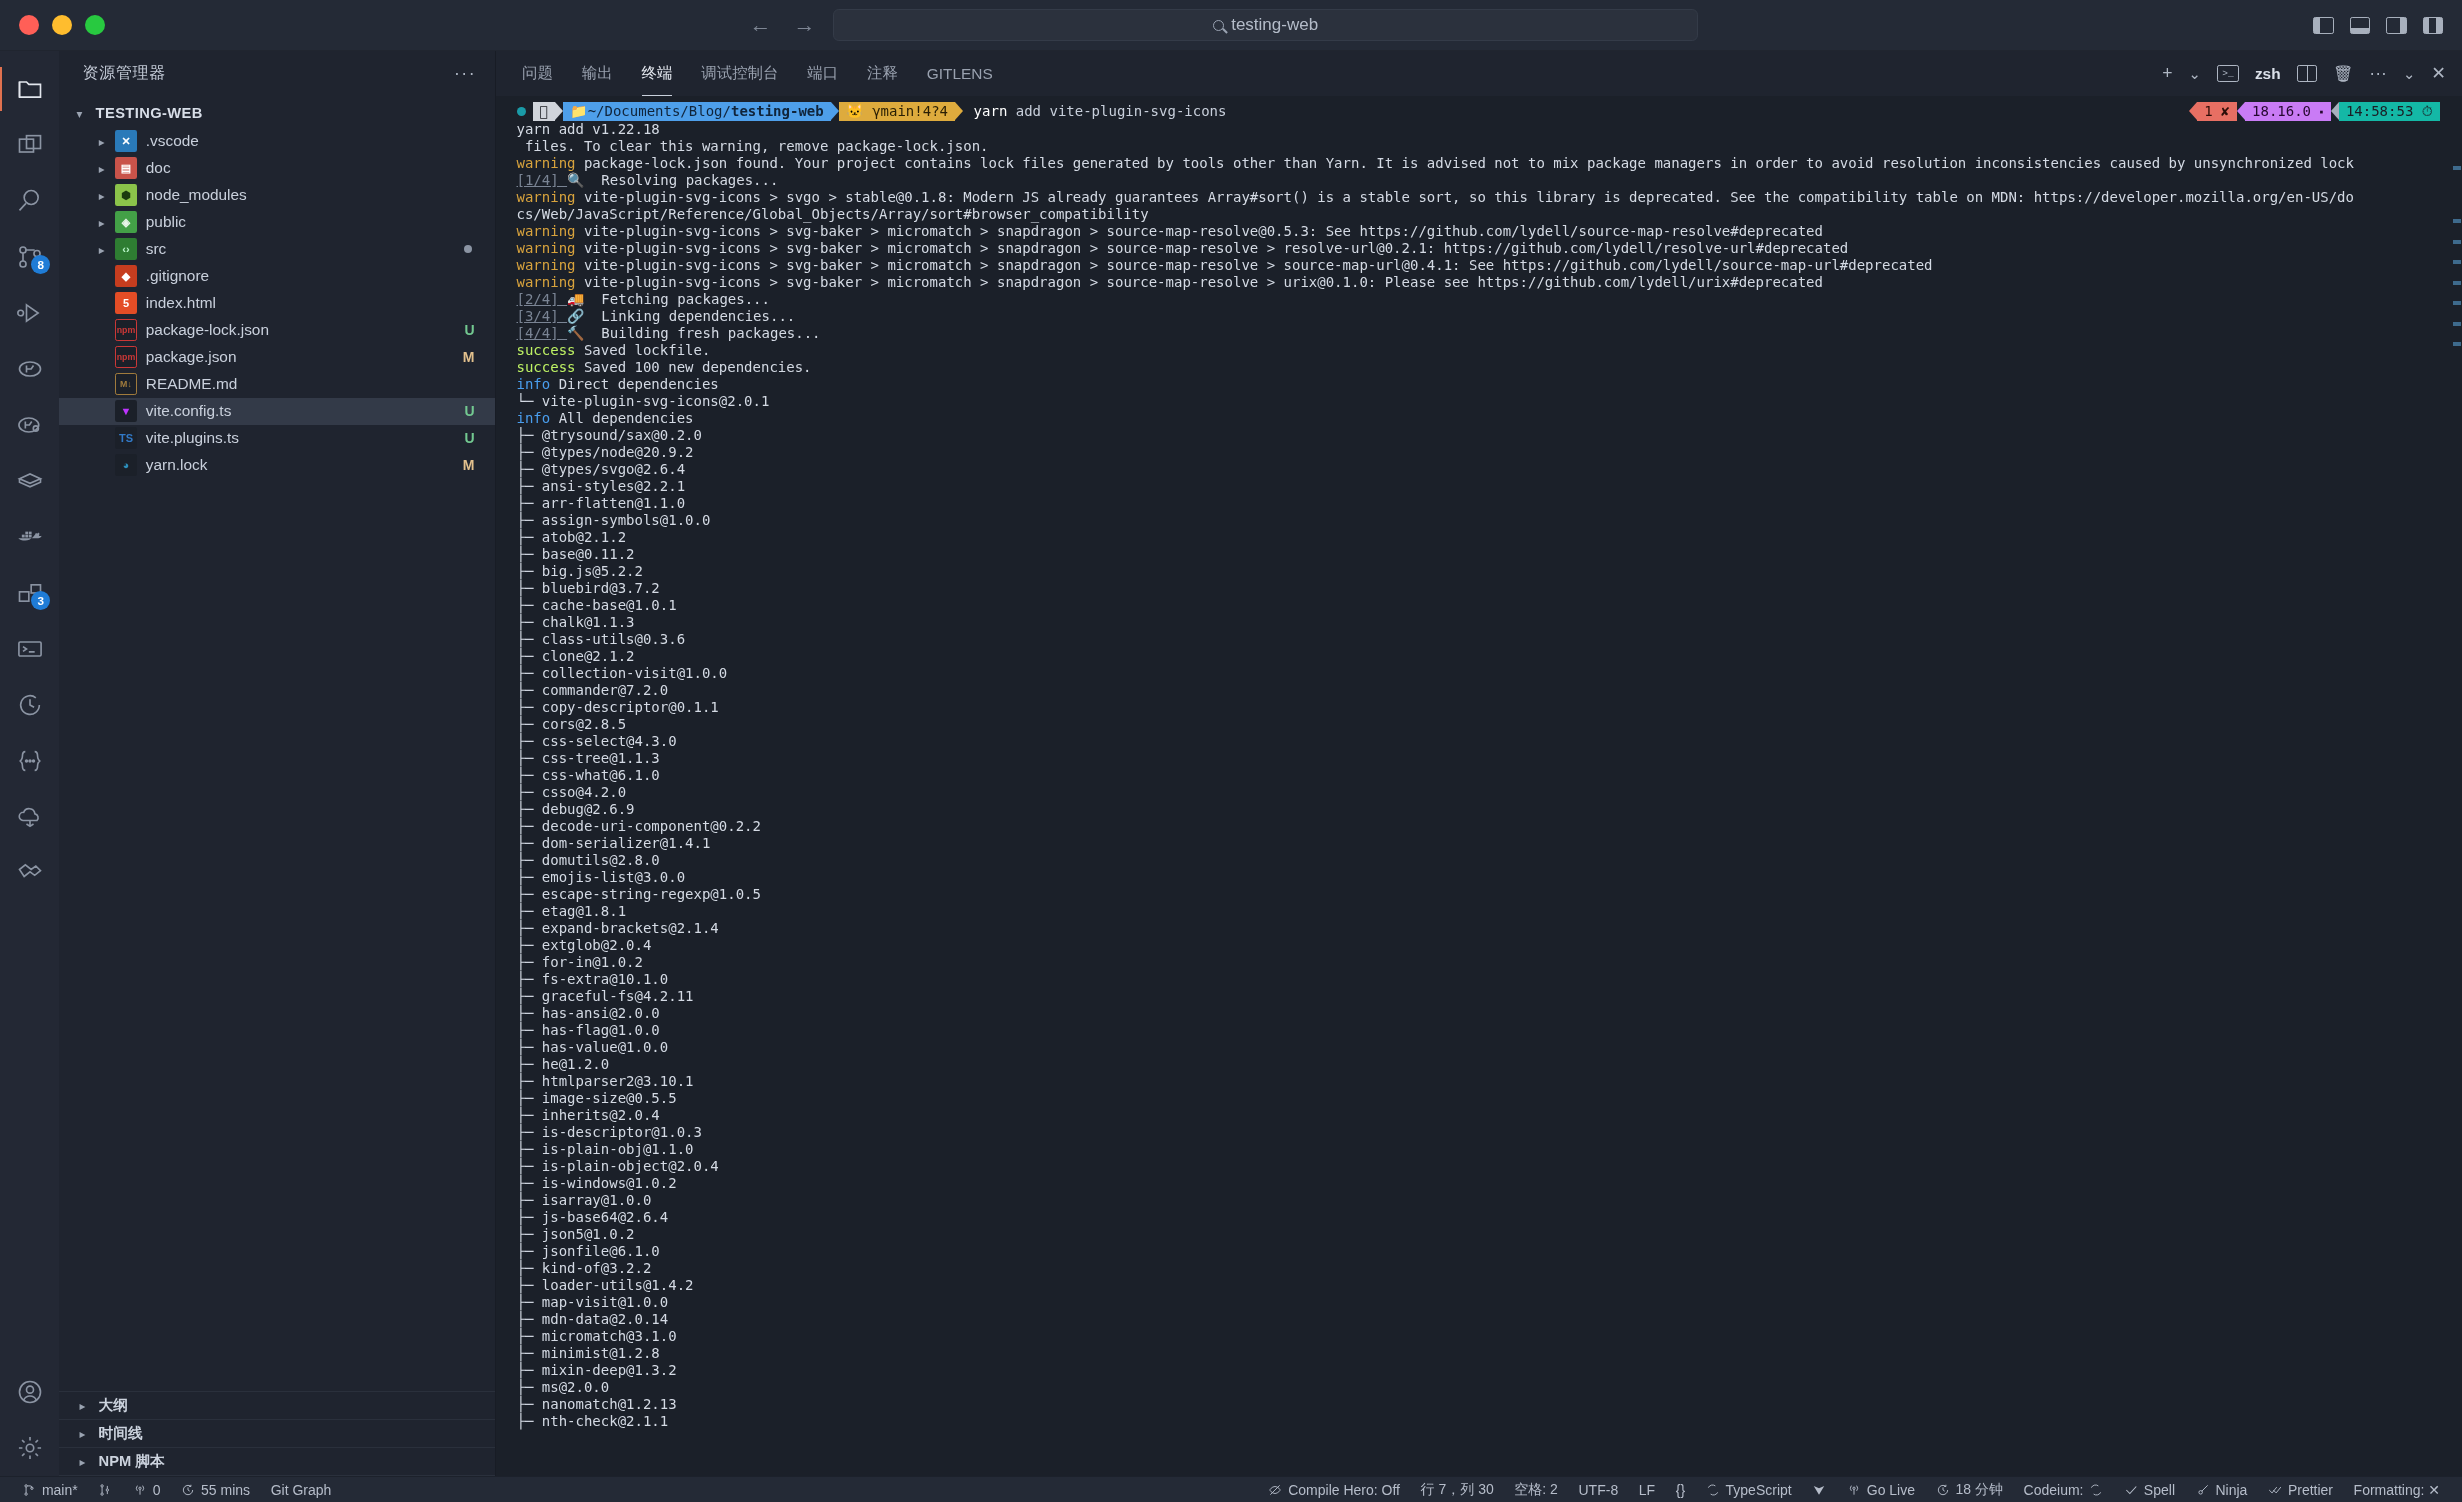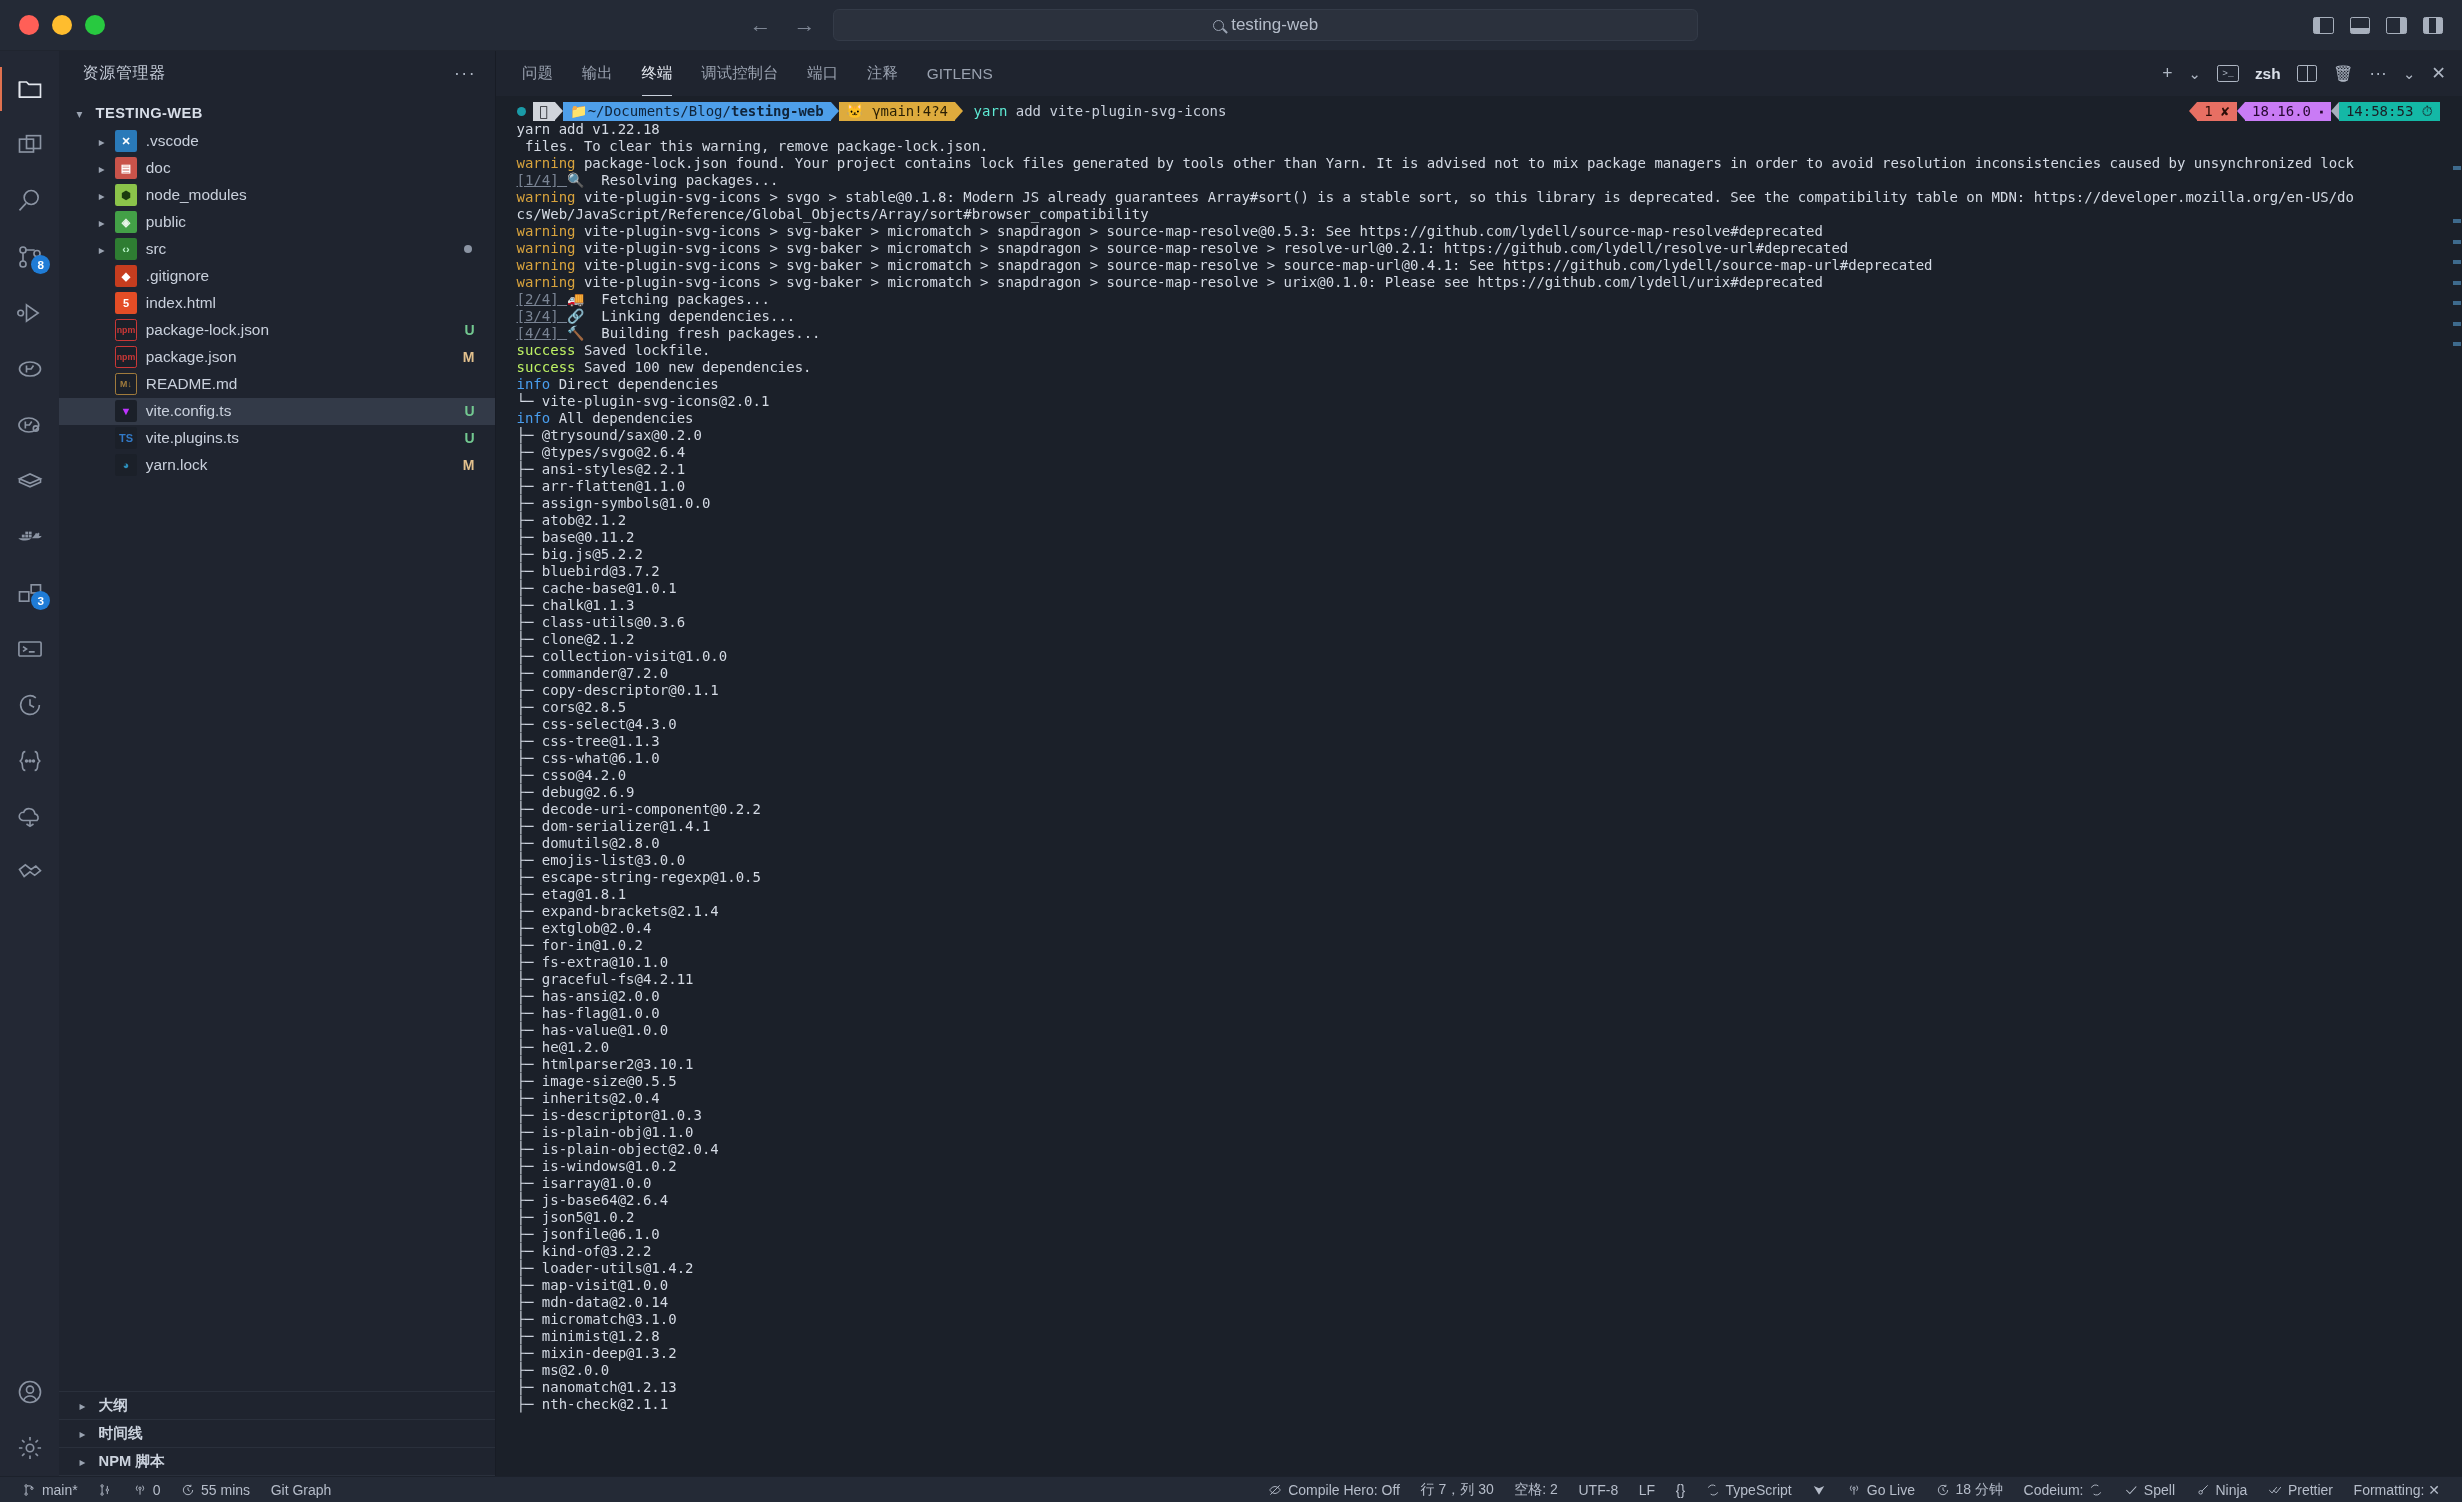--- a/index.html
+++ b/index.html
@@ -225,21 +225,21 @@
   .seg-path { background: #4e9fea; color: #10243a; }
   .seg-path b { font-weight: bold; }
   .seg-git { background: #deab3d; color: #2a1f04; }
   .arrow-r {
     width: 0; height: 0; flex: none;
     border-top: 9.5px solid transparent;
     border-bottom: 9.5px solid transparent;
     border-left: 8px solid #000;
   }
   .cmd { margin-left: 10.3px; color: #c8cfdb; font-size: 14px; }
-  .cmd .y { color: #5eead4; }
+  .cmd .y { color: #ffffff; }
 
   .prompt-right {
     position: absolute; right: 22px; top: 0; height: 19px;
     display: flex; align-items: center;
   }
   .arrow-l {
     width: 0; height: 0; flex: none;
     border-top: 9.5px solid transparent;
     border-bottom: 9.5px solid transparent;
     border-right: 8px solid #e76f63;
@@ -609,20 +609,21 @@
             <div class="tline"><span class="c-warn">warning</span><span class="c-white"> vite-plugin-svg-icons &gt; svg-baker &gt; micromatch &gt; snapdragon &gt; source-map-resolve &gt; urix@0.1.0: Please see https://github.com/lydell/urix#deprecated</span></div>
             <div class="tline"><span class="c-dim">[2/4] </span><span class="c-white">🚚</span><span class="c-white">  Fetching packages...</span></div>
             <div class="tline"><span class="c-dim">[3/4] </span><span class="c-white">🔗</span><span class="c-white">  Linking dependencies...</span></div>
             <div class="tline"><span class="c-dim">[4/4] </span><span class="c-white">🔨</span><span class="c-white">  Building fresh packages...</span></div>
             <div class="tline"><span class="c-success">success</span><span class="c-white"> Saved lockfile.</span></div>
             <div class="tline"><span class="c-success">success</span><span class="c-white"> Saved 100 new dependencies.</span></div>
             <div class="tline"><span class="c-info">info</span><span class="c-white"> Direct dependencies</span></div>
             <div class="tline"><span class="c-white">└─ vite-plugin-svg-icons@2.0.1</span></div>
             <div class="tline"><span class="c-info">info</span><span class="c-white"> All dependencies</span></div>
             <div class="tline"><span class="c-white">├─ @trysound/sax@0.2.0</span></div>
+            <div class="tline"><span class="c-white">├─ @types/node@20.9.2</span></div>
             <div class="tline"><span class="c-white">├─ @types/svgo@2.6.4</span></div>
             <div class="tline"><span class="c-white">├─ ansi-styles@2.2.1</span></div>
             <div class="tline"><span class="c-white">├─ arr-flatten@1.1.0</span></div>
             <div class="tline"><span class="c-white">├─ assign-symbols@1.0.0</span></div>
             <div class="tline"><span class="c-white">├─ atob@2.1.2</span></div>
             <div class="tline"><span class="c-white">├─ base@0.11.2</span></div>
             <div class="tline"><span class="c-white">├─ big.js@5.2.2</span></div>
             <div class="tline"><span class="c-white">├─ bluebird@3.7.2</span></div>
             <div class="tline"><span class="c-white">├─ cache-base@1.0.1</span></div>
             <div class="tline"><span class="c-white">├─ chalk@1.1.3</span></div>

